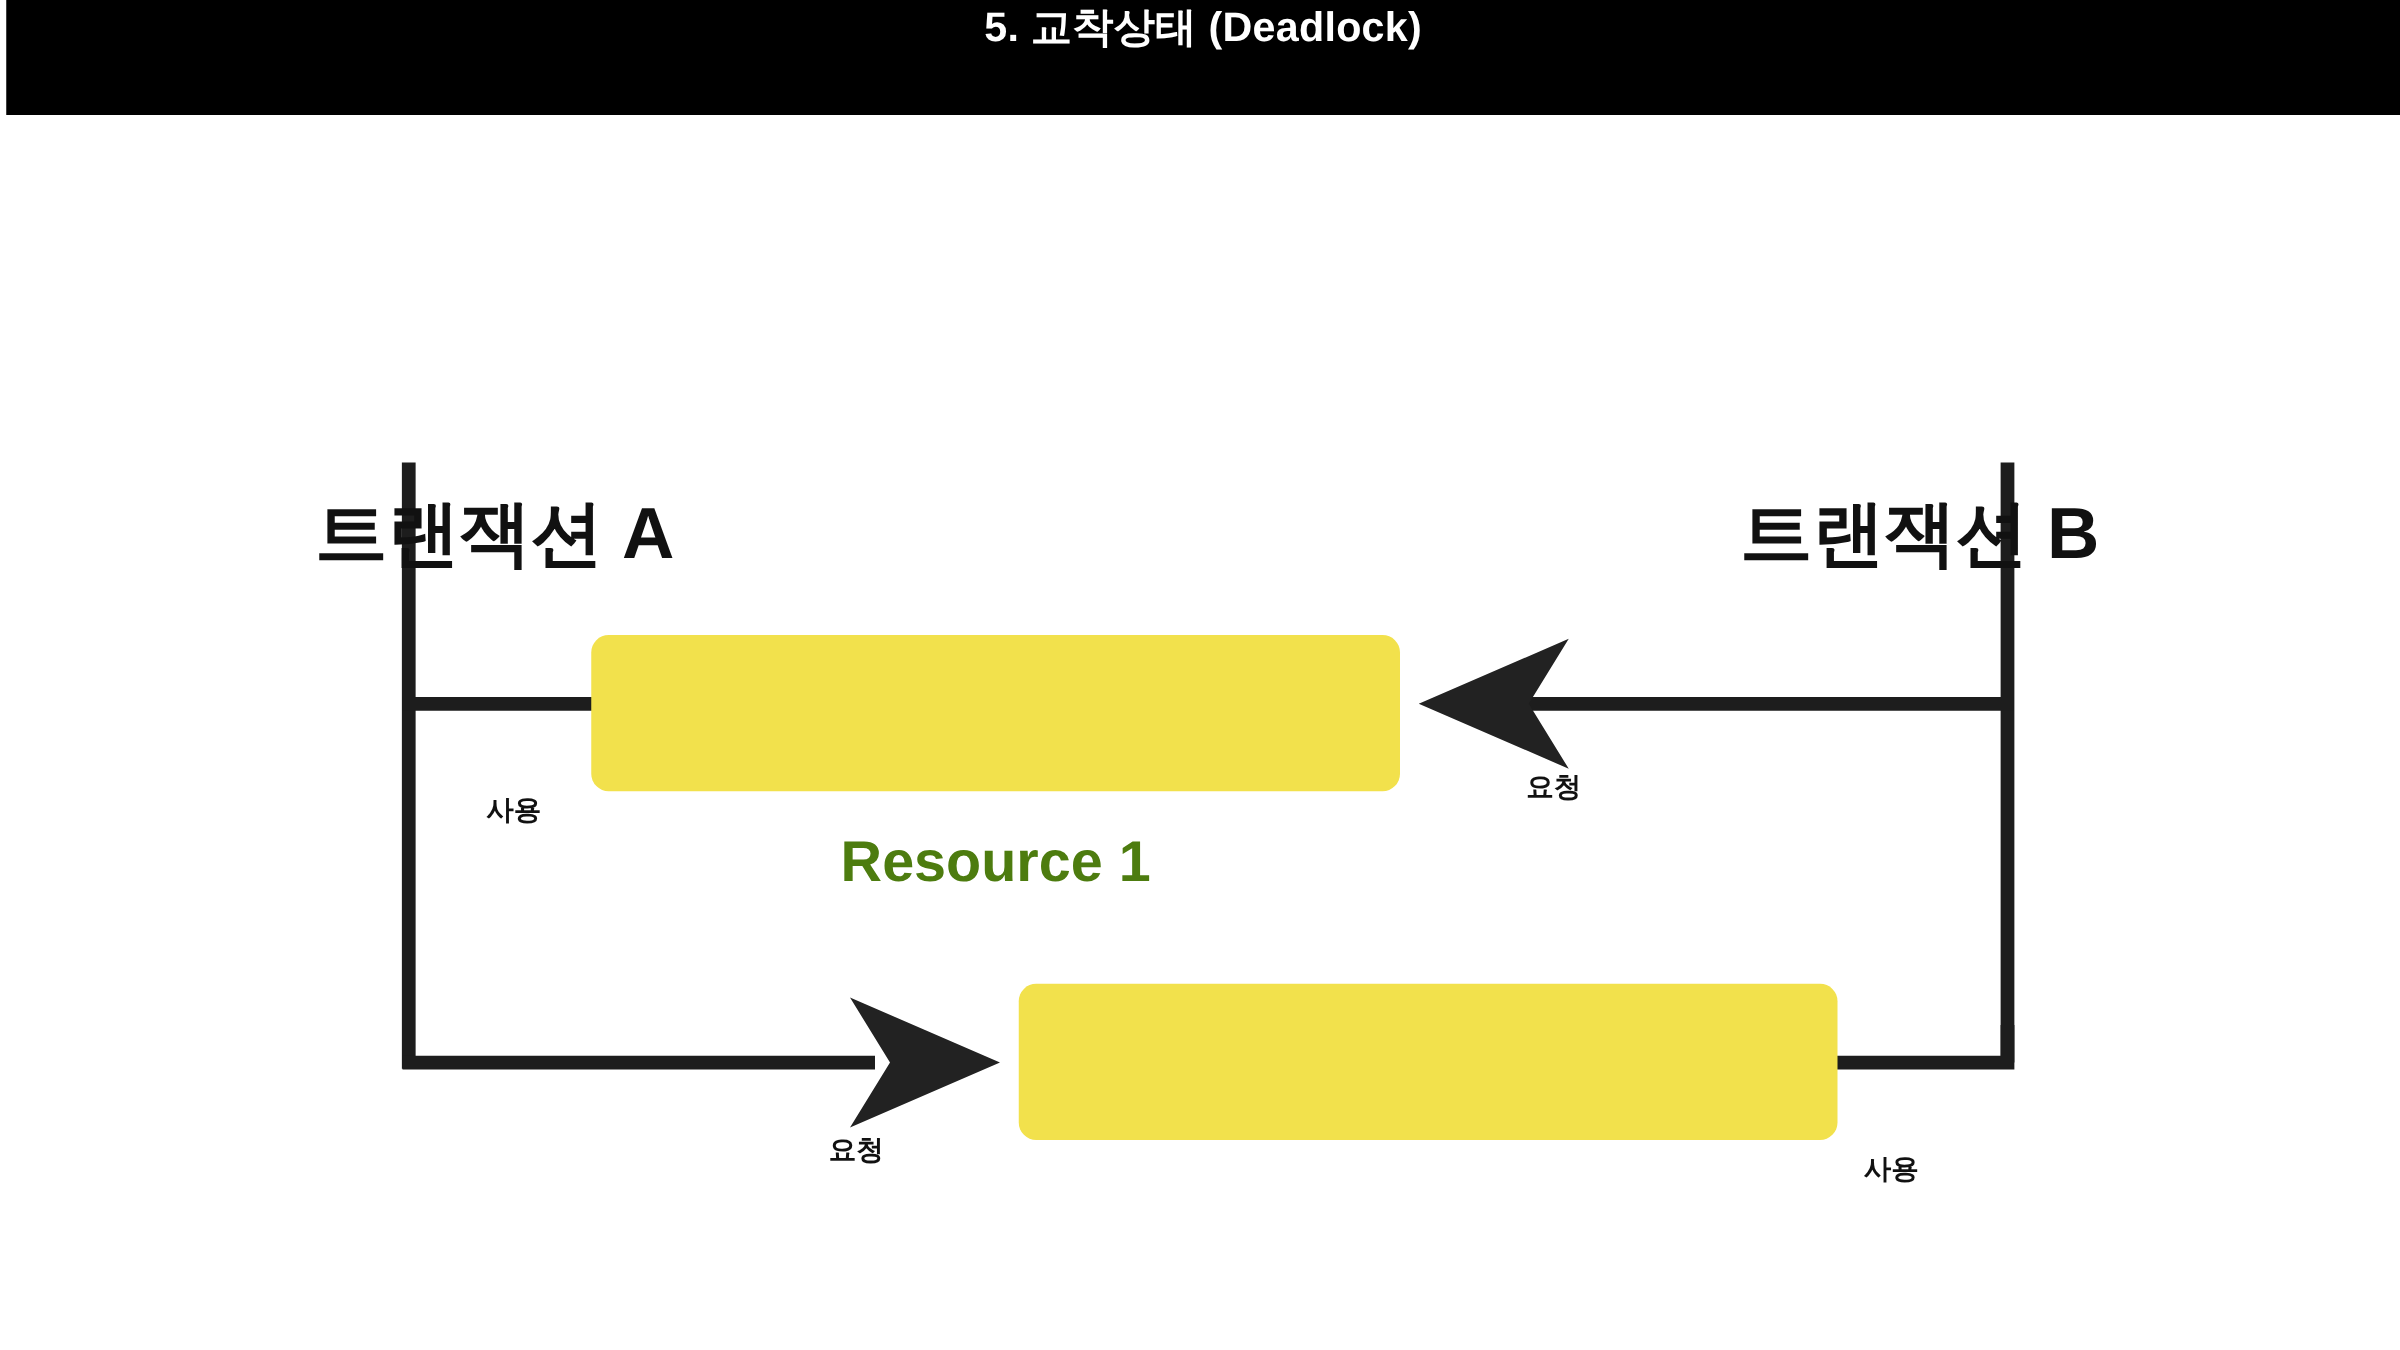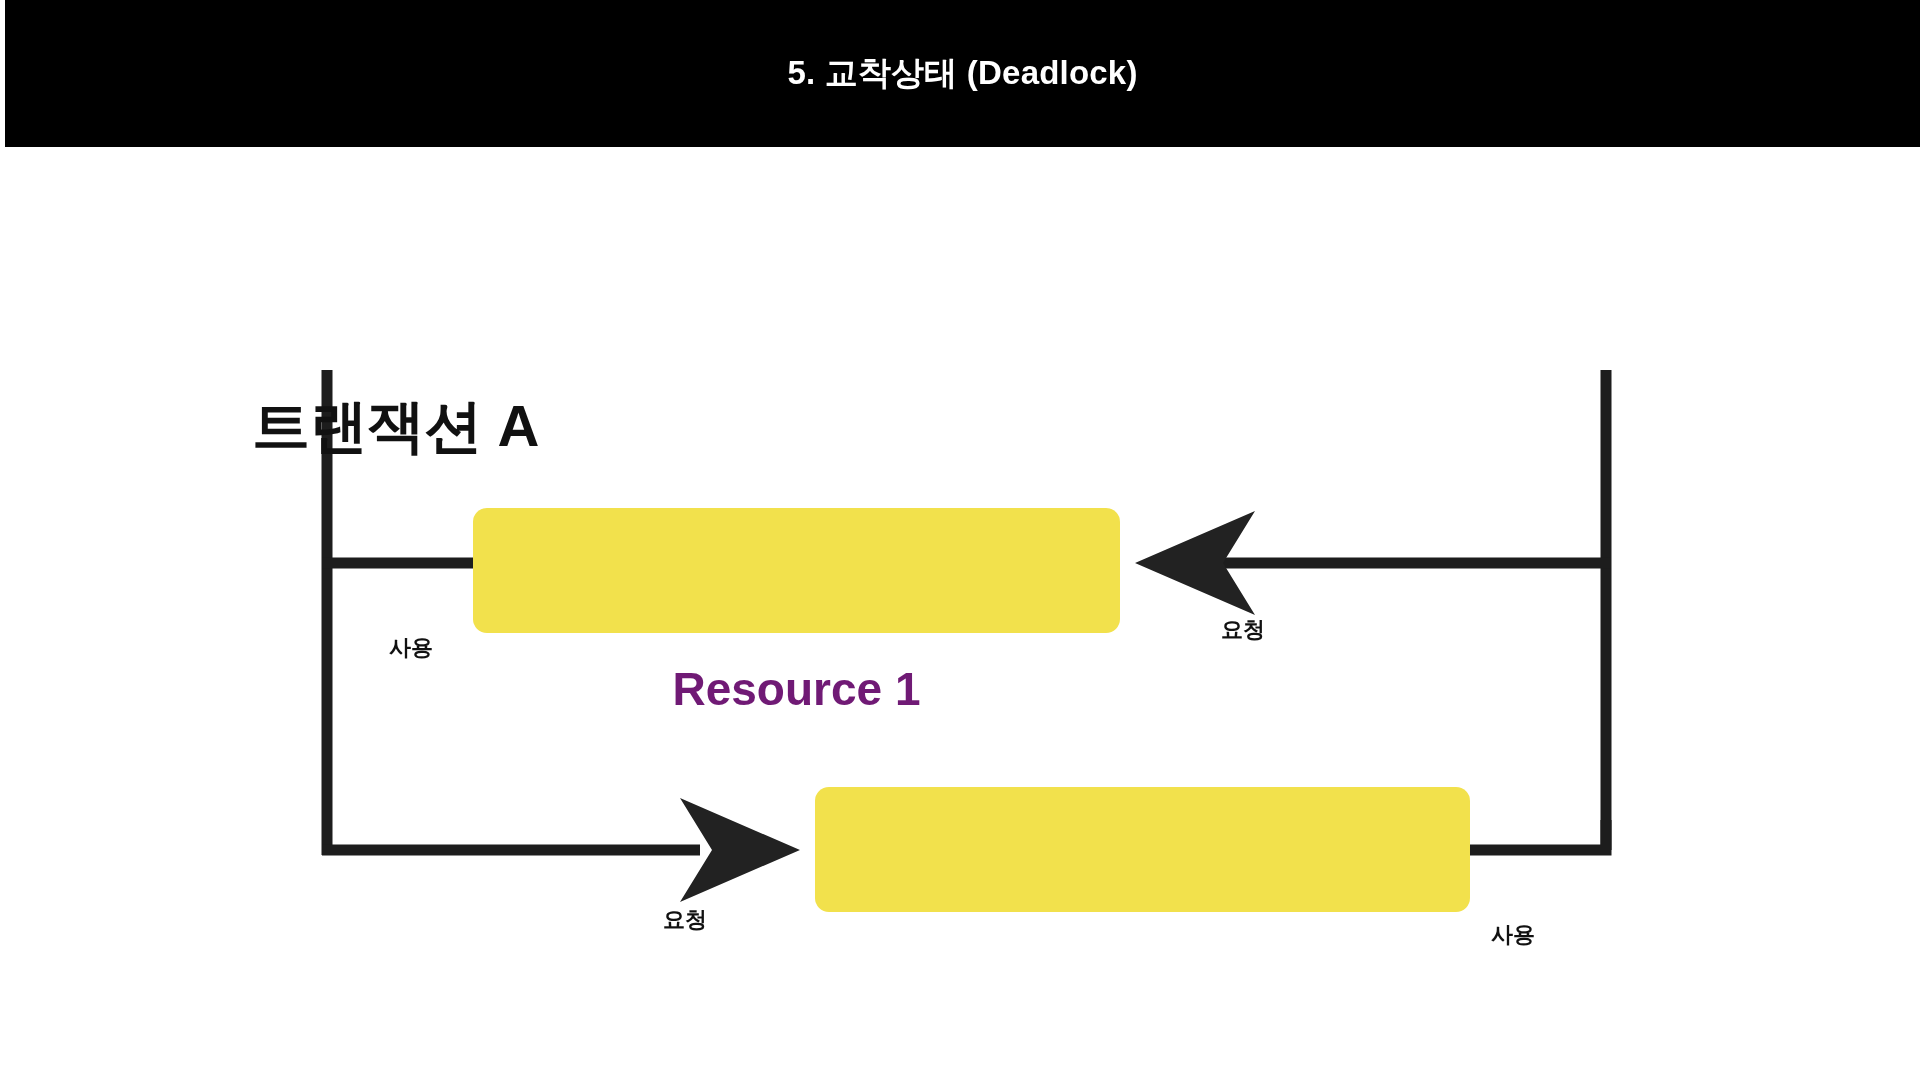--- a/index.html
+++ b/index.html
@@ -14,24 +14,24 @@
     overflow: hidden;
     position: relative;
   }
 
   
   .header-bar {
     position: absolute;
     left: 5px;
     top: 0;
     width: 1915px;
-    height: 147px;
+    height: 92px;
     background: #000000;
     display: flex;
-    align-items: center;
+    align-items: flex-start;
     justify-content: center;
   }
   .header-title {
     color: #ffffff;
     font-size: 33px;
     font-weight: bold;
     letter-spacing: 0.2px;
     white-space: nowrap;
   }
 
@@ -71,21 +71,21 @@
   }
   .lbl-use-a     { left: 389px;  top: 513px; }
   .lbl-request-b { left: 1221px; top: 495px; }
   .lbl-request-a { left: 663px;  top: 785px; }
   .lbl-use-b     { left: 1491px; top: 800px; }
 
   .resource-text {
     position: absolute;
     font-size: 46px;
     font-weight: bold;
-    color: #701a75;
+    color: #4d7c0f;
     white-space: nowrap;
     text-align: center;
   }
   .res1-text {
     left: 473px;
     top: 542px;
     width: 647px;
   }
   .res2-text {
     left: 815px;
@@ -120,20 +120,21 @@
 
     <path d="M 1606 700 L 1606 730 L 1465 730" stroke="#1d1d1d" stroke-width="11" fill="none" stroke-linecap="butt" stroke-linejoin="miter"></path>
 
     <rect x="473" y="388" width="647" height="125" rx="14" ry="14" fill="#F2E14C"></rect>
 
     <rect x="815" y="667" width="655" height="125" rx="14" ry="14" fill="#F2E14C"></rect>
   </svg>
 
   <div class="txn-label txn-a">트랜잭션 A</div>
 
+  <div class="txn-label txn-b">트랜잭션 B</div>
 
   <div class="resource-text res1-text">Resource 1</div>
 
 
   <div class="edge-label lbl-use-a">사용</div>
 
   <div class="edge-label lbl-request-b">요청</div>
 
   <div class="edge-label lbl-request-a">요청</div>
 

